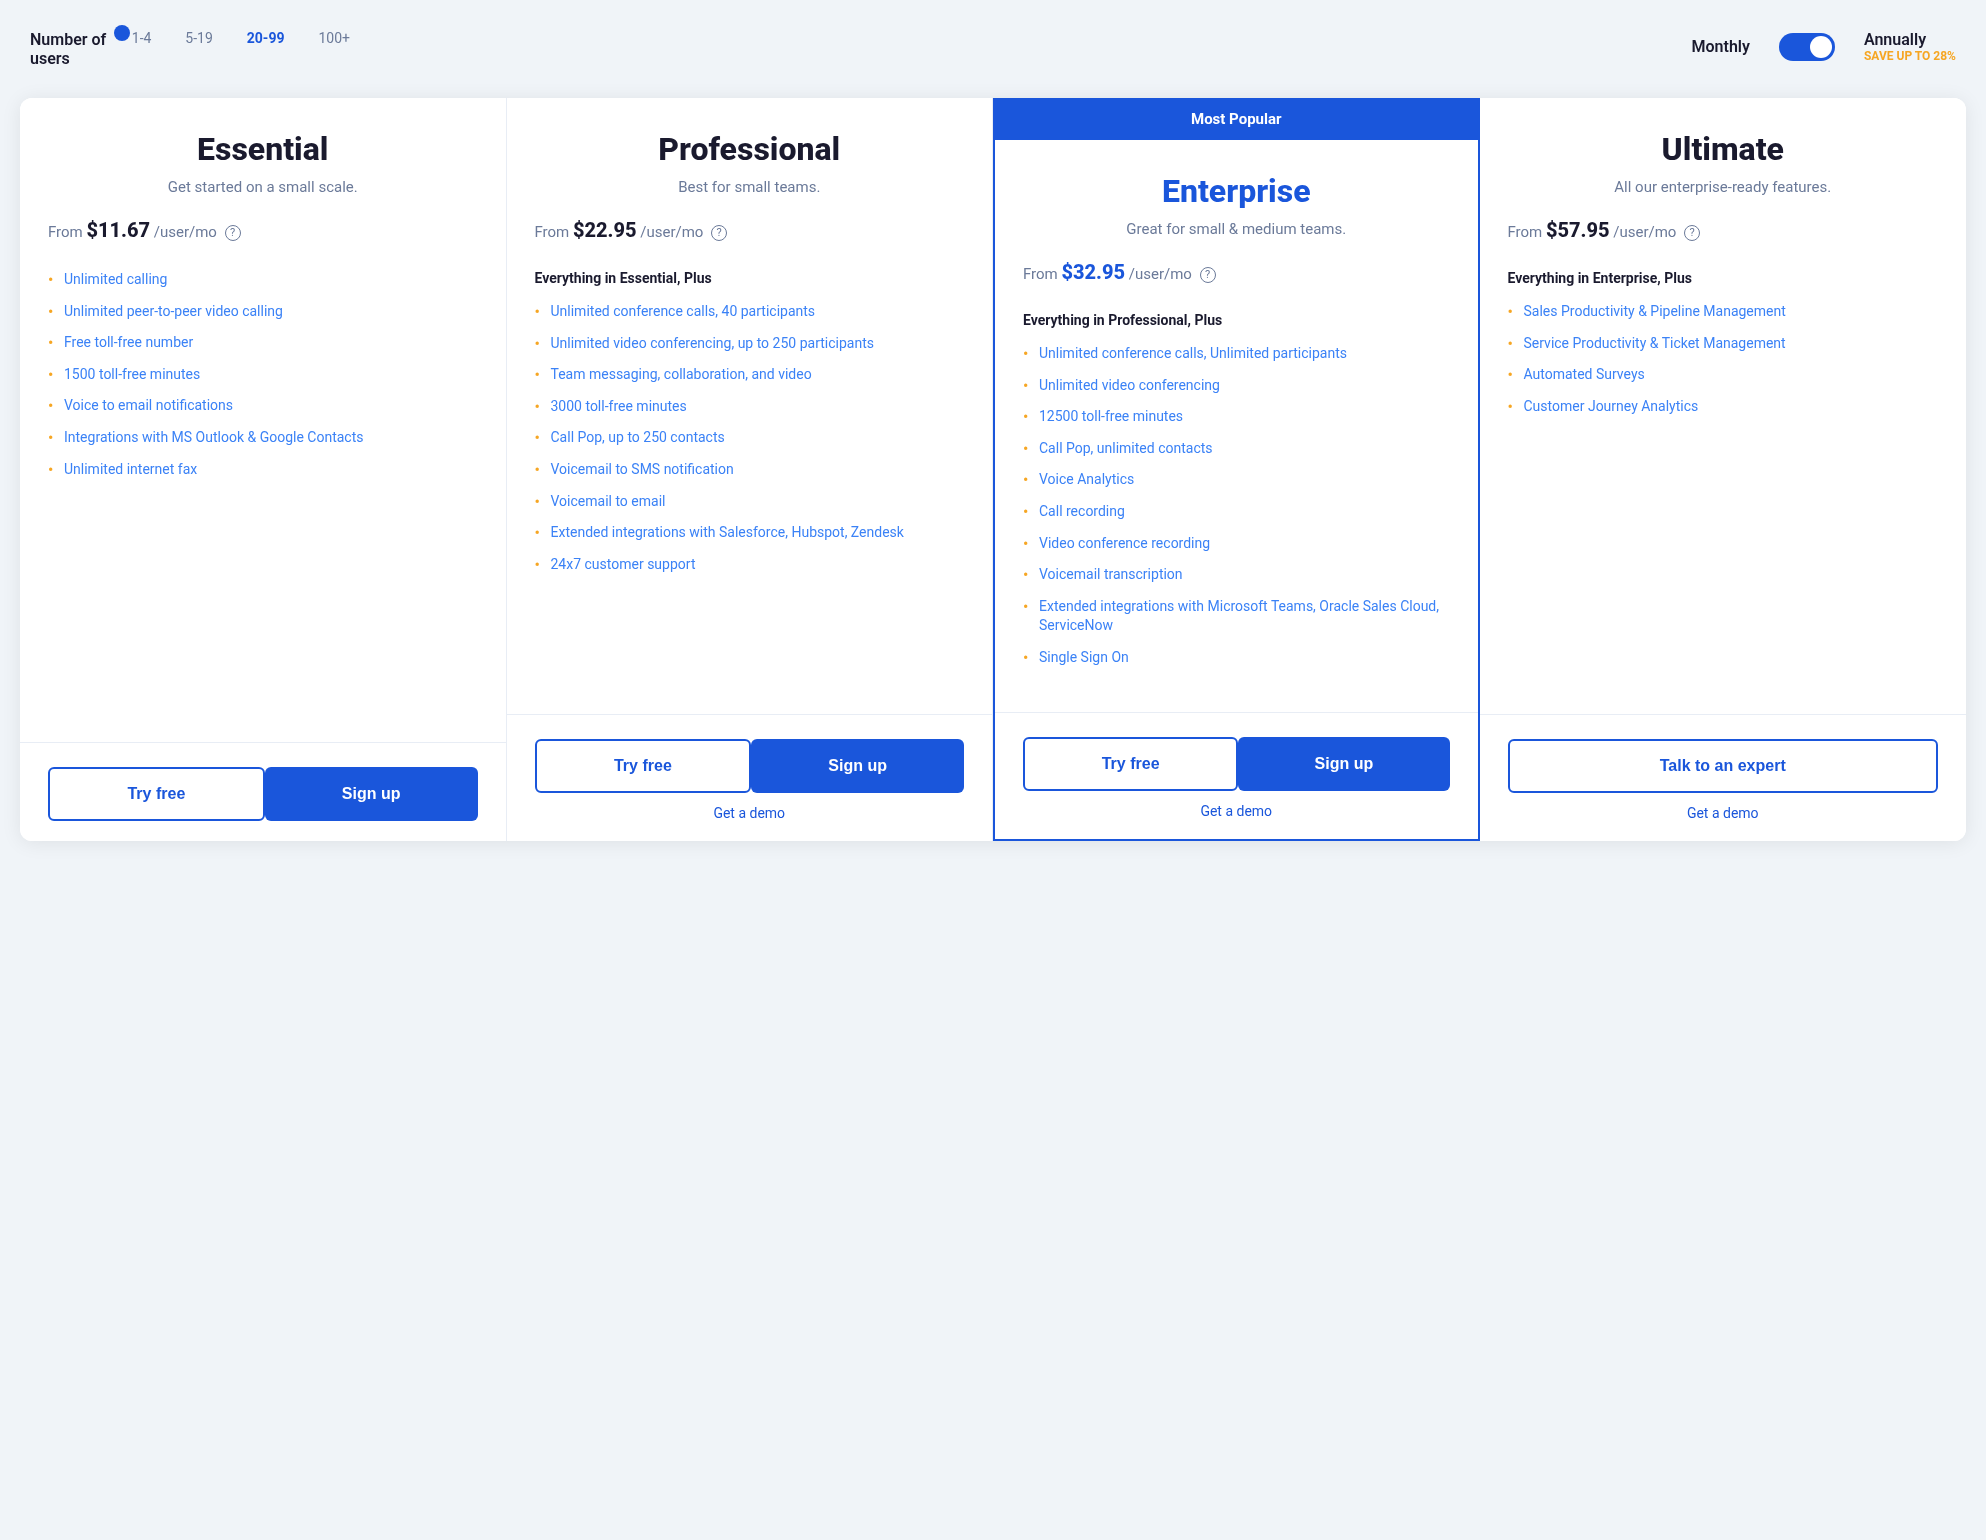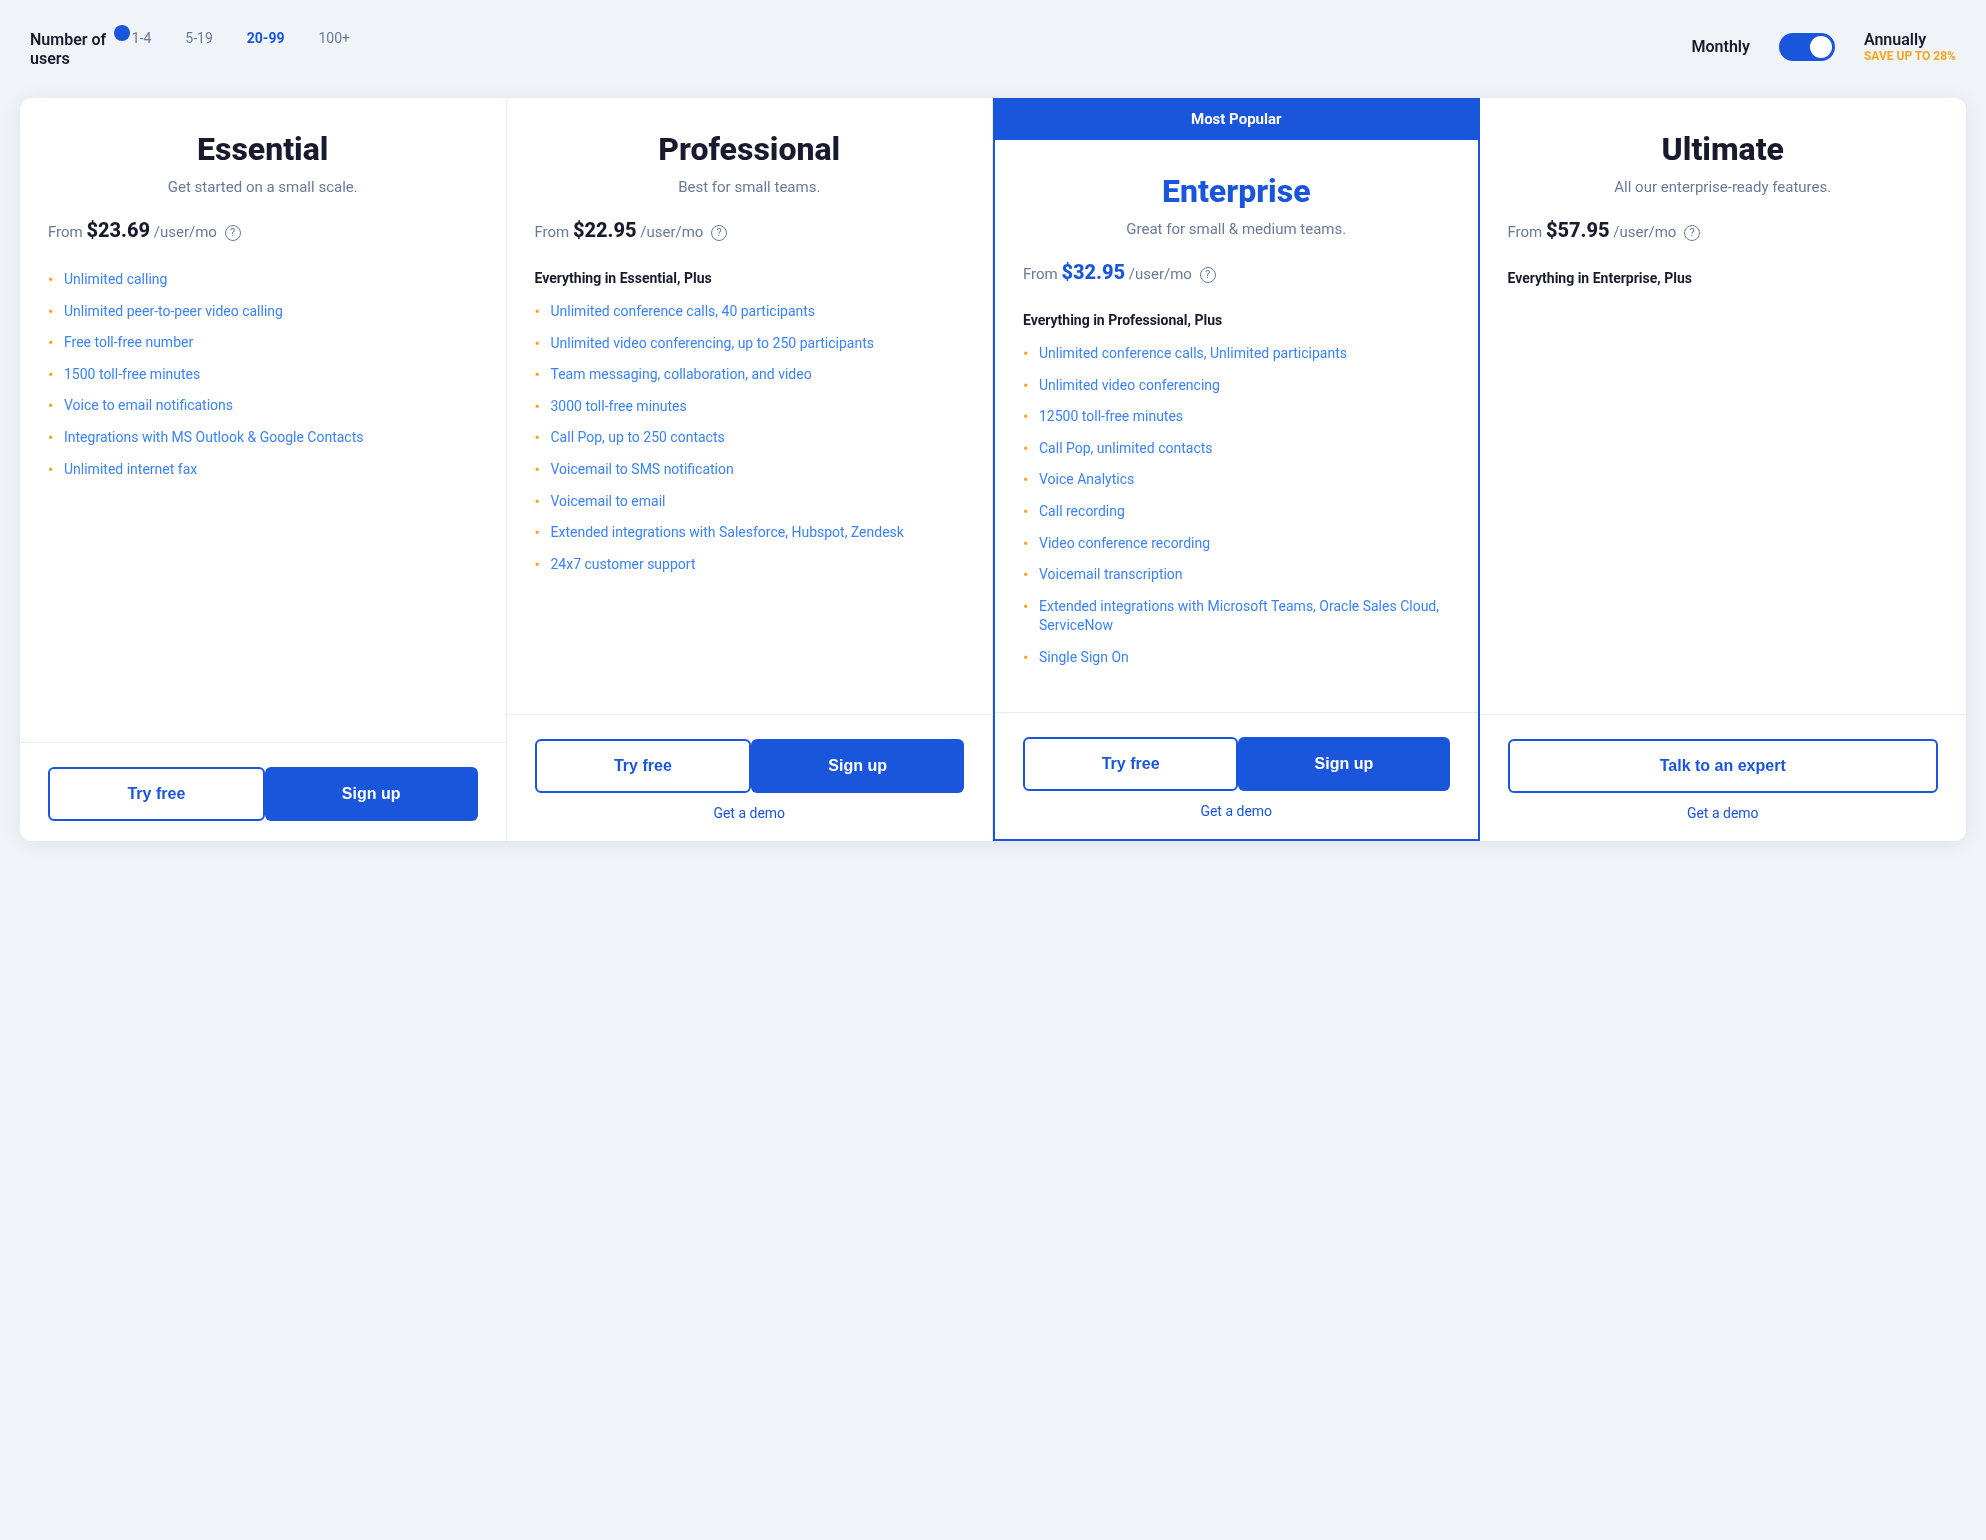--- a/index.html
+++ b/index.html
@@ -341,21 +341,21 @@
   </div>
 </div>
 
 <div class="plans-grid">
 
   <div class="plan-card">
     <div class="plan-content">
       <div class="plan-name">Essential</div>
       <div class="plan-description">Get started on a small scale.</div>
       <div class="plan-price">
-        <span>From </span><span class="price-amount">$23.69</span><span> /user/mo</span> <span class="info-icon">?</span>
+        <span>From </span><span class="price-amount">$11.67</span><span> /user/mo</span> <span class="info-icon">?</span>
       </div>
       <ul class="features-list">
         <li>Unlimited calling</li>
         <li>Unlimited peer-to-peer video calling</li>
         <li>Free toll-free number</li>
         <li>1500 toll-free minutes</li>
         <li>Voice to email notifications</li>
         <li>Integrations with MS Outlook &amp; Google Contacts</li>
         <li>Unlimited internet fax</li>
       </ul>
@@ -429,20 +429,26 @@
   </div>
 
   <div class="plan-card">
     <div class="plan-content">
       <div class="plan-name">Ultimate</div>
       <div class="plan-description">All our enterprise-ready features.</div>
       <div class="plan-price">
         <span>From </span><span class="price-amount">$57.95</span><span> /user/mo</span> <span class="info-icon">?</span>
       </div>
       <div class="features-header">Everything in Enterprise, Plus</div>
+      <ul class="features-list">
+        <li>Sales Productivity &amp; Pipeline Management</li>
+        <li>Service Productivity &amp; Ticket Management</li>
+        <li>Automated Surveys</li>
+        <li>Customer Journey Analytics</li>
+      </ul>
     </div>
     <div class="plan-cta">
       <button class="btn-full-outline">Talk to an expert</button>
       <a class="demo-link">Get a demo</a>
     </div>
   </div>
 
 </div>
 
 </body></html>

